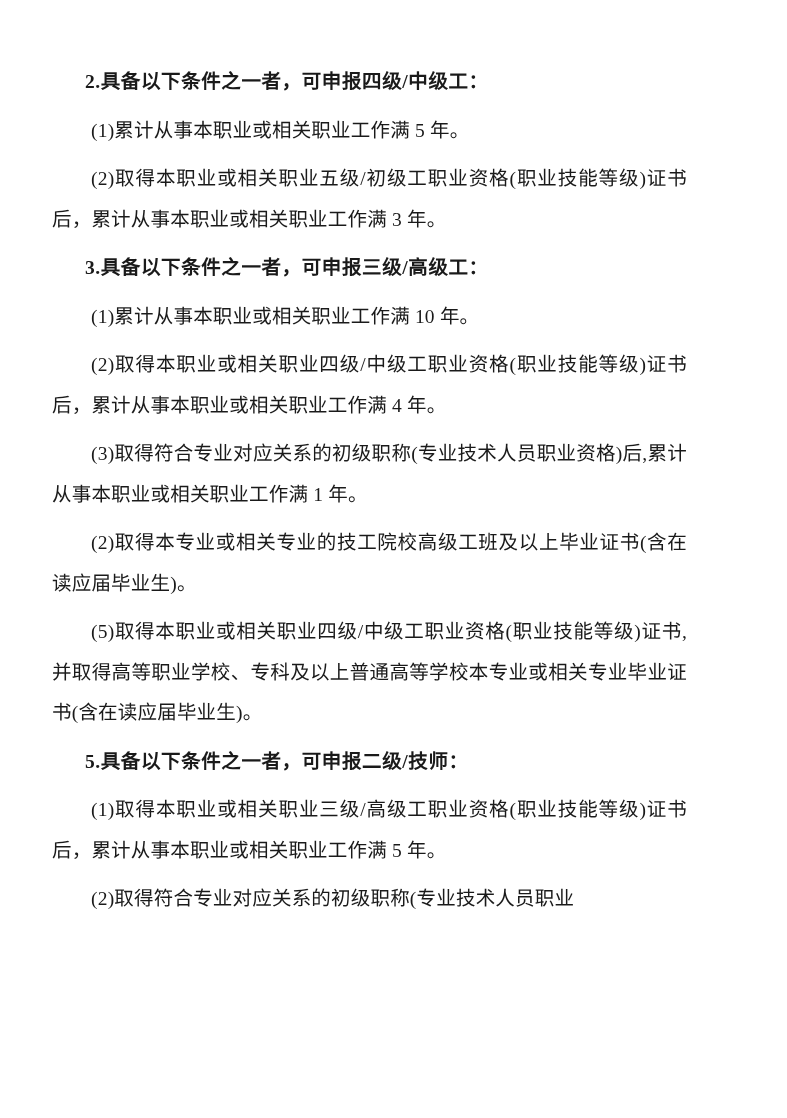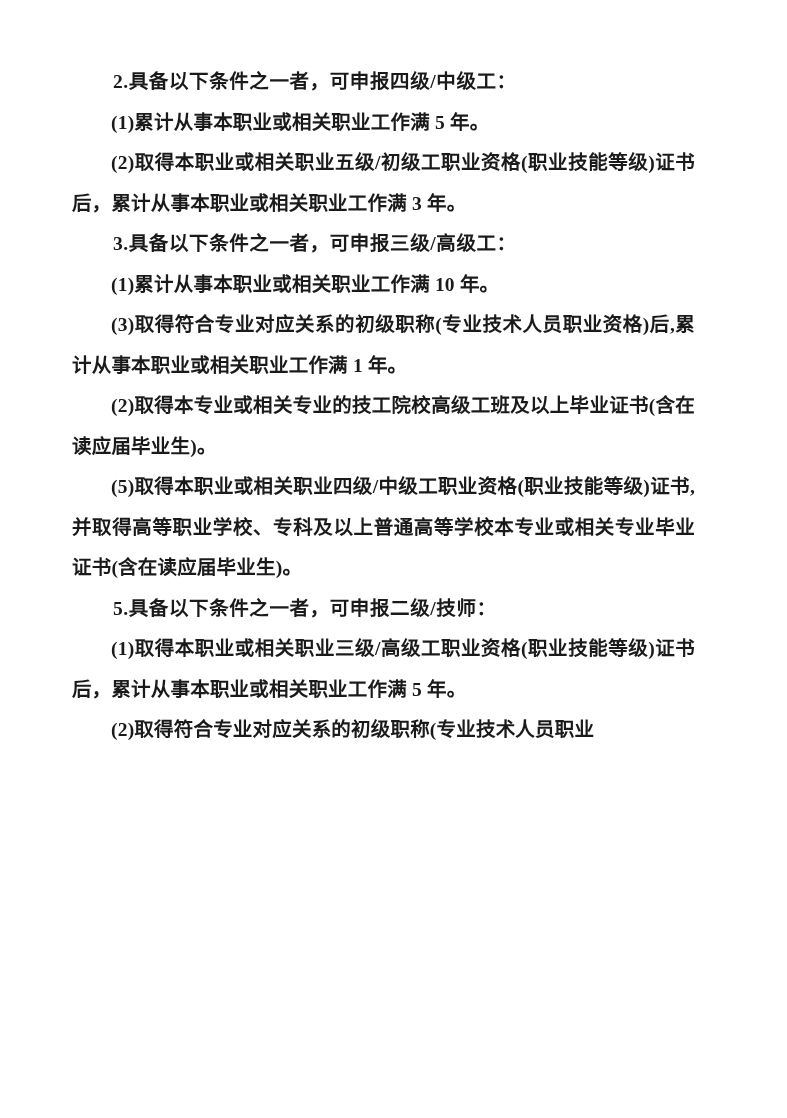--- a/index.html
+++ b/index.html
@@ -12,42 +12,41 @@
     height: 1118px;
     overflow: hidden;
     font-family: "Liberation Serif", "DejaVu Serif", serif;
     color: #1a1a1a;
   }
   .page {
     position: relative;
     width: 787px;
     height: 1118px;
     box-sizing: border-box;
-    padding: 62px 92px 40px 72px;
+    padding: 62px 92px 40px 44px;
   }
   .doc-body {
     font-size: 19.5px;
     line-height: 40.5px;
   }
   p.para {
     margin: 0;
     text-align: justify;
     text-justify: inter-ideograph;
     letter-spacing: 0.2px;
   }
   p.heading {
     margin: 0;
     font-weight: bold;
     text-indent: 2.1em;
     letter-spacing: 0.6px;
   }
   p.item {
-    margin: 0;
+    margin: 8px;
     text-indent: 2em;
-    font-weight: bold;
   }
   
   .doc-body p {
     word-break: break-all;
   }
 </style>
 </head>
 <body>
 
 <div class="page">
@@ -57,20 +56,21 @@
 
     <p class="para item">(1)累计从事本职业或相关职业工作满 5 年。</p>
 
     <p class="para item">(2)取得本职业或相关职业五级/初级工职业资格(职业技能等级)证书后，累计从事本职业或相关职业工作满 3 年。</p>
 
 
     <p class="para heading">3.具备以下条件之一者，可申报三级/高级工：</p>
 
     <p class="para item">(1)累计从事本职业或相关职业工作满 10 年。</p>
 
+    <p class="para item">(2)取得本职业或相关职业四级/中级工职业资格(职业技能等级)证书后，累计从事本职业或相关职业工作满 4 年。</p>
 
     <p class="para item">(3)取得符合专业对应关系的初级职称(专业技术人员职业资格)后,累计从事本职业或相关职业工作满 1 年。</p>
 
     <p class="para item">(2)取得本专业或相关专业的技工院校高级工班及以上毕业证书(含在读应届毕业生)。</p>
 
     <p class="para item">(5)取得本职业或相关职业四级/中级工职业资格(职业技能等级)证书,并取得高等职业学校、专科及以上普通高等学校本专业或相关专业毕业证书(含在读应届毕业生)。</p>
 
 
     <p class="para heading">5.具备以下条件之一者，可申报二级/技师：</p>
 

